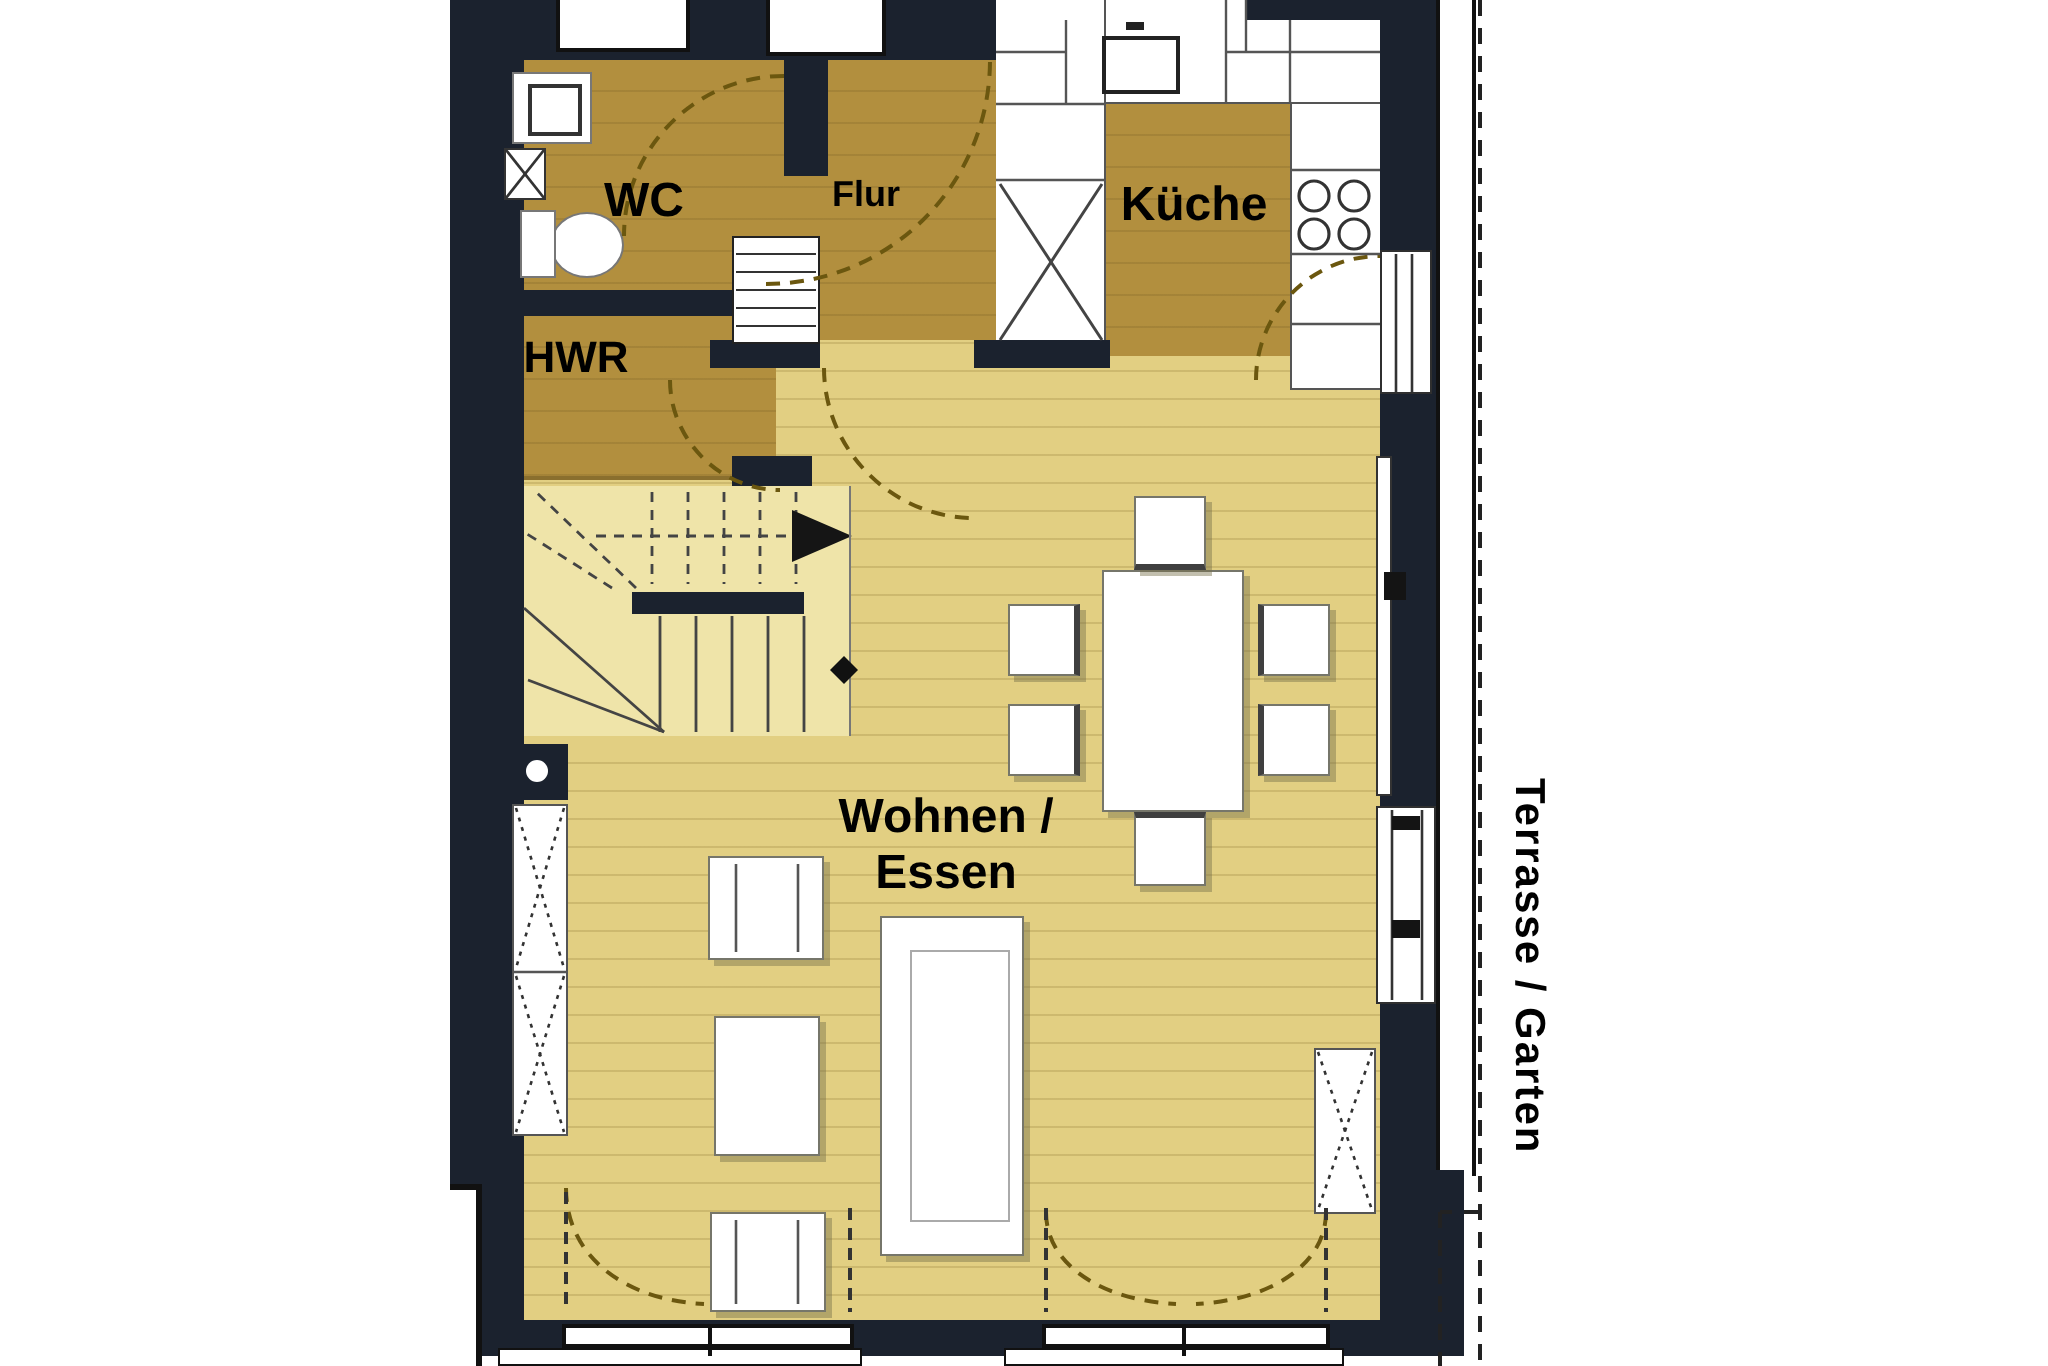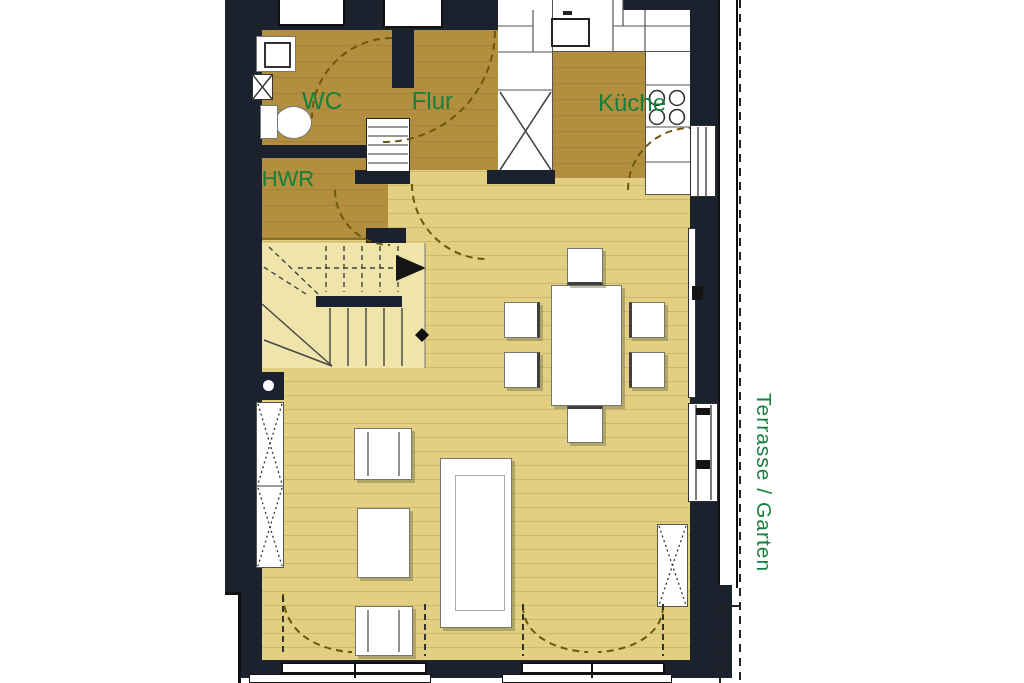--- a/index.html
+++ b/index.html
@@ -8,21 +8,21 @@
   #plan *{position:absolute;box-sizing:border-box;}
   .wall{background:var(--wall,#1b222e);}
   .floor-dark{background:var(--floor_dark,#b28f3e);
       background-image:repeating-linear-gradient(180deg,rgba(0,0,0,0) 0 15px,rgba(60,45,10,.12) 15px 16px);}
   .floor-light{background:var(--floor_light,#e2cf82);
       background-image:repeating-linear-gradient(180deg,rgba(0,0,0,0) 0 13px,rgba(120,96,30,.20) 13px 14px);}
   .floor-stairs{background:var(--floor_stairs,#efe4a9);}
   .white{background:#fff;}
   .furn{background:#fff;border:1px solid #76766a;box-shadow:3px 3px 0 rgba(120,112,76,.45);}
   .thinb{border:1.5px solid #2f2f2f;}
-  .lbl{position:absolute;color:#15803d;font-weight:normal;text-align:center;white-space:nowrap;}
+  .lbl{position:absolute;color:#000000;font-weight:bold;text-align:center;white-space:nowrap;}
   svg{position:absolute;left:0;top:0;}
   .vtext{writing-mode:vertical-rl;letter-spacing:1px;}
 </style>
 </head>
 <body>
 
 <div id="plan">
 
   <div class="wall" style="left:225px;top:0;width:37px;height:678px;"></div>
   <div class="wall" style="left:262px;top:0;width:236px;height:30px;"></div>
@@ -206,18 +206,22 @@
     </g>
 
     <g stroke="#222" stroke-width="2" fill="none" stroke-dasharray="8 6">
       <path d="M740,0 V683"></path>
         <path d="M740,606 H720"></path>
         <path d="M720,606 V683"></path>
     </g>
   </svg>
 
   <div class="lbl" style="left:292px;top:87px;width:60px;font-size:24px;">WC</div>
-  <div class="lbl" style="left:387px;top:87px;width:66px;font-size:24px;text-align:right;">Flur</div>
-  <div class="lbl" style="left:582px;top:89px;width:100px;font-size:24px;">Küche</div>
+  <div class="lbl" style="left:400px;top:87px;width:66px;font-size:18px;">Flur</div>
+  <div class="lbl" style="left:547px;top:89px;width:100px;font-size:24px;">Küche</div>
   <div class="lbl" style="left:256px;top:166px;width:64px;font-size:22px;">HWR</div>
+  <div class="lbl" style="left:378px;top:395px;width:190px;font-size:24px;line-height:28px;">
+    <span style="position:static;display:block;">Wohnen /</span>
+    <span style="position:static;display:block;">Essen</span>
+  </div>
   <div class="lbl vtext" style="left:752px;top:388px;height:190px;font-size:21px;">Terrasse / Garten</div>
 
 </div>
 
 </body></html>

